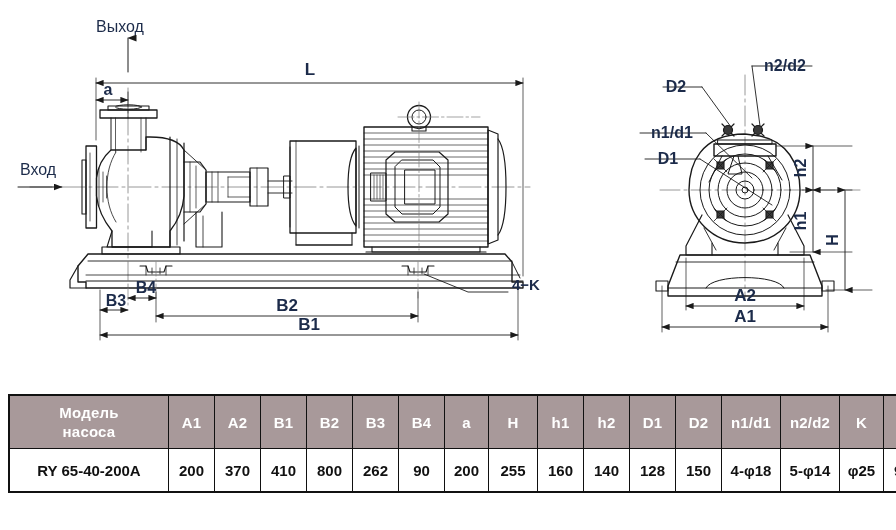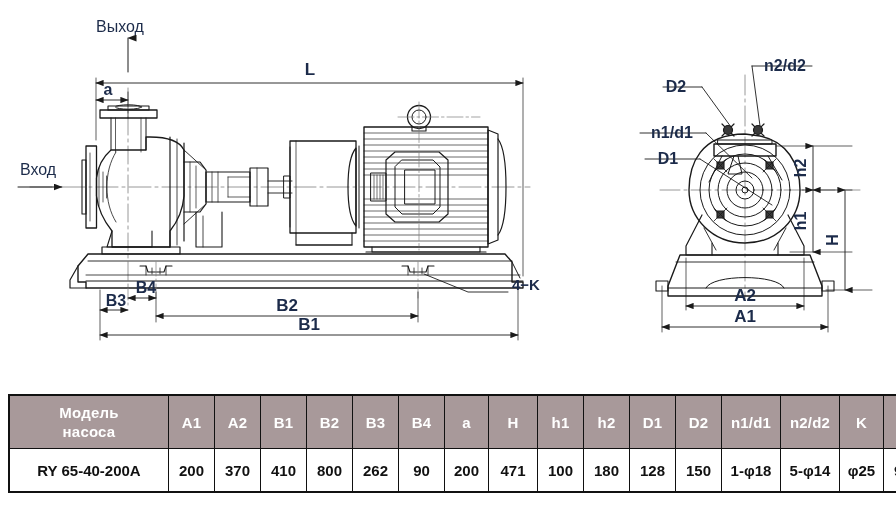--- a/index.html
+++ b/index.html
@@ -379,25 +379,25 @@
     <tbody>
       <tr>
         <td class="model-cell">RY 65-40-200A</td>
         <td>200</td>
         <td>370</td>
         <td>410</td>
         <td>800</td>
         <td>262</td>
         <td>90</td>
         <td>200</td>
-        <td>471</td>
-        <td>100</td>
-        <td>180</td>
+        <td>255</td>
+        <td>160</td>
+        <td>140</td>
         <td>128</td>
         <td>150</td>
-        <td>1-φ18</td>
+        <td>4-φ18</td>
         <td>5-φ14</td>
         <td>φ25</td>
         <td>985</td>
       </tr>
     </tbody>
   </table>
 </div>
 
 </body></html>

